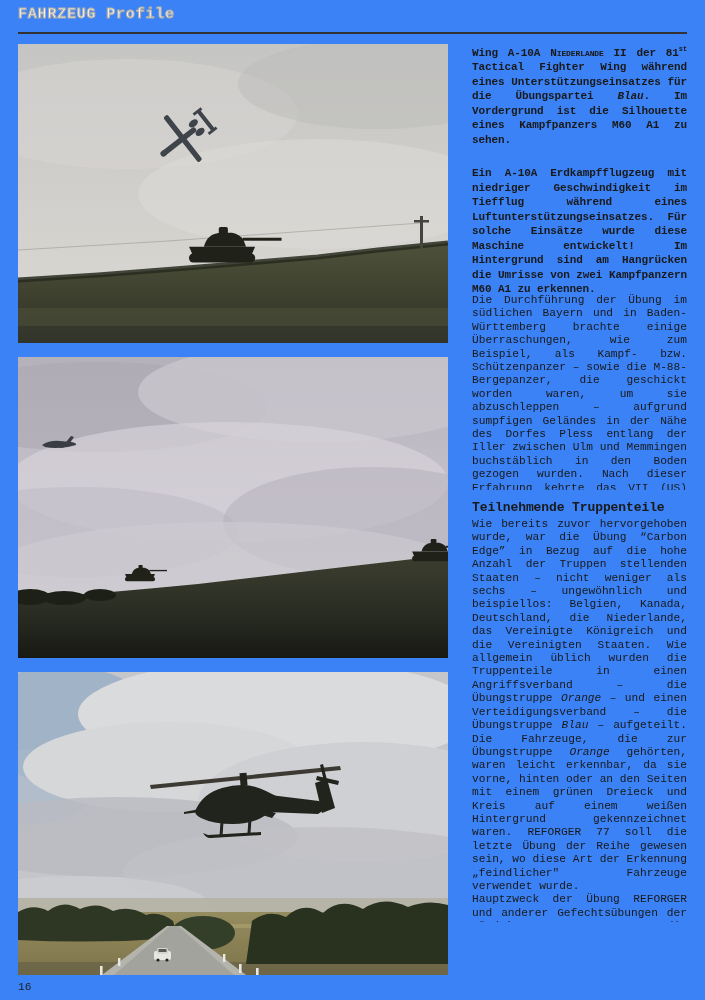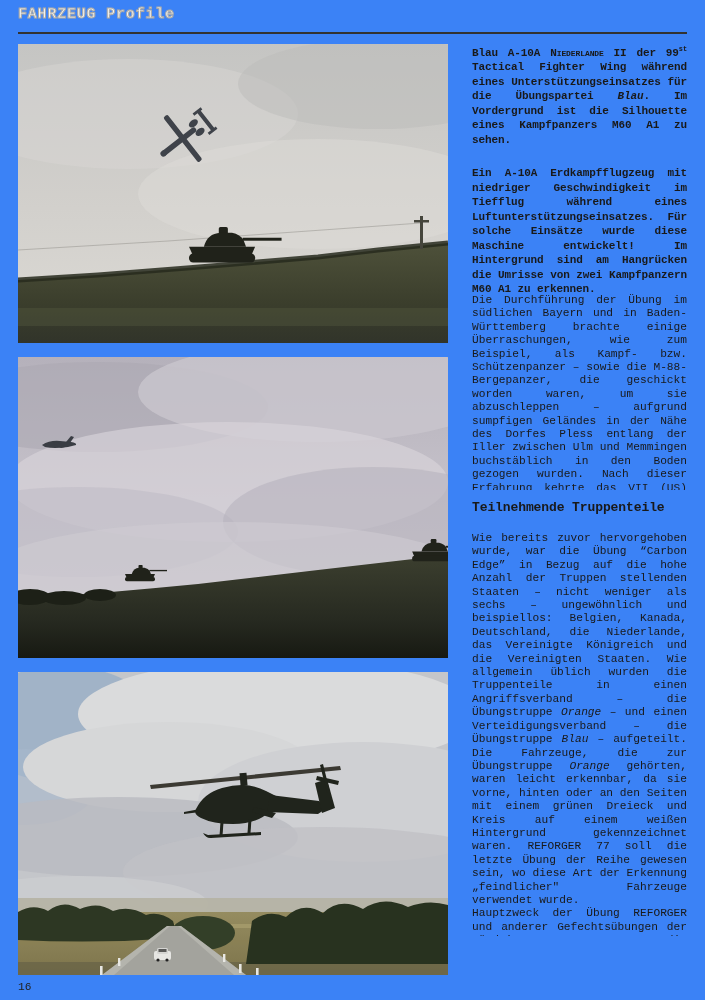--- a/index.html
+++ b/index.html
@@ -20,21 +20,21 @@
   
   .photo{position:absolute;left:18px;width:430px;margin:0;padding:0;overflow:hidden;background:#cfcfcb;}
   .photo svg{display:block;width:100%;height:100%;}
   .photo1{top:44px;height:299px;}
   .photo2{top:357px;height:301px;}
   .photo3{top:672px;height:303px;}
   p{margin:0;}
   .caption{font-weight:bold;font-size:11px;line-height:14.5px;text-align:justify;letter-spacing:-.1px;}
   .bodytext{font-size:11.2px;line-height:13.4px;text-align:justify;}
   .sectionhead{position:absolute;left:472px;top:500px;width:215px;margin:0;font-size:13px;font-weight:bold;letter-spacing:-.1px;}
-  .bodyflow{position:absolute;left:472px;top:532px;width:215px;height:404px;overflow:hidden;}
+  .bodyflow{position:absolute;left:472px;top:518px;width:215px;height:404px;overflow:hidden;}
   .cap1{top:42px;} .cap2{top:166px;} .para1{top:294px;height:196px;overflow:hidden;} .cap3{top:934px;}
   .cap1,.cap2,.para1,.cap3{position:absolute;left:472px;width:215px;}
   .seg-sc{font-variant:small-caps;}
   .seg-i{font-style:italic;}
   .seg-sup{vertical-align:super;font-size:.62em;letter-spacing:0;}
   
   .folio-left{position:absolute;left:18px;top:981px;font-size:11.2px;color:#222;text-align:center;}
   .folio-right{position:absolute;right:18px;top:981px;font-size:14px;color:#222;margin-top:28px;}
 </style>
 </head>
@@ -204,21 +204,21 @@
         <path d="M299,104 L321,109 L320,113 L298,108 Z" fill="#20241c"></path>
         <path d="M166,140 L182,137 L182,140 L166,142 Z" fill="#20241c"></path>
         <path d="M236,135 L258,141 L254,146 L234,140 Z" fill="#20241c"></path>
         <path d="M192,166 Q188,166 185,161 L190,163 L243,160 L243,163 L193,166 Z" fill="#20241c"></path>
         <rect x="202" y="149" width="3" height="16" fill="#20241c" transform="rotate(4 203 157)"></rect>
         <rect x="230" y="147" width="3" height="15" fill="#20241c" transform="rotate(4 231 154)"></rect>
       </g>
     </svg>
   </figure>
 
-  <p class="caption cap1"><span>Blau A-10A </span><span class="seg-sc">Niederlande</span><span> II der 99</span><span class="seg-sup">st</span><span> Tactical Fighter Wing während eines Unterstützungseinsatzes für die Übungspartei </span><span class="seg-i">Blau</span><span>. Im Vordergrund ist die Silhouette eines Kampfpanzers M60 A1 zu sehen.</span></p>
+  <p class="caption cap1"><span>Wing A-10A </span><span class="seg-sc">Niederlande</span><span> II der 81</span><span class="seg-sup">st</span><span> Tactical Fighter Wing während eines Unterstützungseinsatzes für die Übungspartei </span><span class="seg-i">Blau</span><span>. Im Vordergrund ist die Silhouette eines Kampfpanzers M60 A1 zu sehen.</span></p>
   <p class="caption cap2">Ein A-10A Erdkampfflugzeug mit niedriger Geschwindigkeit im Tiefflug während eines Luftunterstützungseinsatzes. Für solche Einsätze wurde diese Maschine entwickelt! Im Hintergrund sind am Hangrücken die Umrisse von zwei Kampfpanzern M60 A1 zu erkennen.</p>
   <p class="bodytext para1">Die Durchführung der Übung im südlichen Bayern und in Baden-Württemberg brachte einige Überraschungen, wie zum Beispiel, als Kampf- bzw. Schützenpanzer – sowie die M-88-Bergepanzer, die geschickt worden waren, um sie abzuschleppen – aufgrund sumpfigen Geländes in der Nähe des Dorfes Pless entlang der Iller zwischen Ulm und Memmingen buchstäblich in den Boden gezogen wurden. Nach dieser Erfahrung kehrte das VII (US) Corps für den Rest des Kalten Krieges für seine Gefechtsübungen niemals mehr in dieses Gebiet Süddeutschlands zurück.</p>
   <h2 class="sectionhead">Teilnehmende Truppenteile</h2>
   <div class="bodyflow">
     <p class="bodytext"><span>Wie bereits zuvor hervorgehoben wurde, war die Übung “Carbon Edge” in Bezug auf die hohe Anzahl der Truppen stellenden Staaten – nicht weniger als sechs – ungewöhnlich und beispiellos: Belgien, Kanada, Deutschland, die Niederlande, das Vereinigte Königreich und die Vereinigten Staaten. Wie allgemein üblich wurden die Truppenteile in einen Angriffsverband – die Übungstruppe </span><span class="seg-i">Orange</span><span> – und einen Verteidigungsverband – die Übungstruppe </span><span class="seg-i">Blau</span><span> – aufgeteilt. Die Fahrzeuge, die zur Übungstruppe </span><span class="seg-i">Orange</span><span> gehörten, waren leicht erkennbar, da sie vorne, hinten oder an den Seiten mit einem grünen Dreieck und Kreis auf einem weißen Hintergrund gekennzeichnet waren. REFORGER 77 soll die letzte Übung der Reihe gewesen sein, wo diese Art der Erkennung „feindlicher" Fahrzeuge verwendet wurde.</span></p>
     <p class="bodytext">Hauptzweck der Übung REFORGER und anderer Gefechtsübungen der Bündnispartner war die Überprüfung der Fähigkeit der Verteidigungskräfte, kurzfristig eine multinationale Streitkraft aufzustellen und Verstärkungskräfte in die Planung für den Kriegsfall und in die Einsatzkonzeption der dauerhaft in Westdeutschland stationierten Kräfte zu integrieren. Demgemäß wurden im Rahmen von “Carbon Edge” – ebenso wie während</p>
   </div>
 
   <span class="folio-left">16</span>
   <span class="folio-right">Fahrzeug Profile Nr. 61</span>

